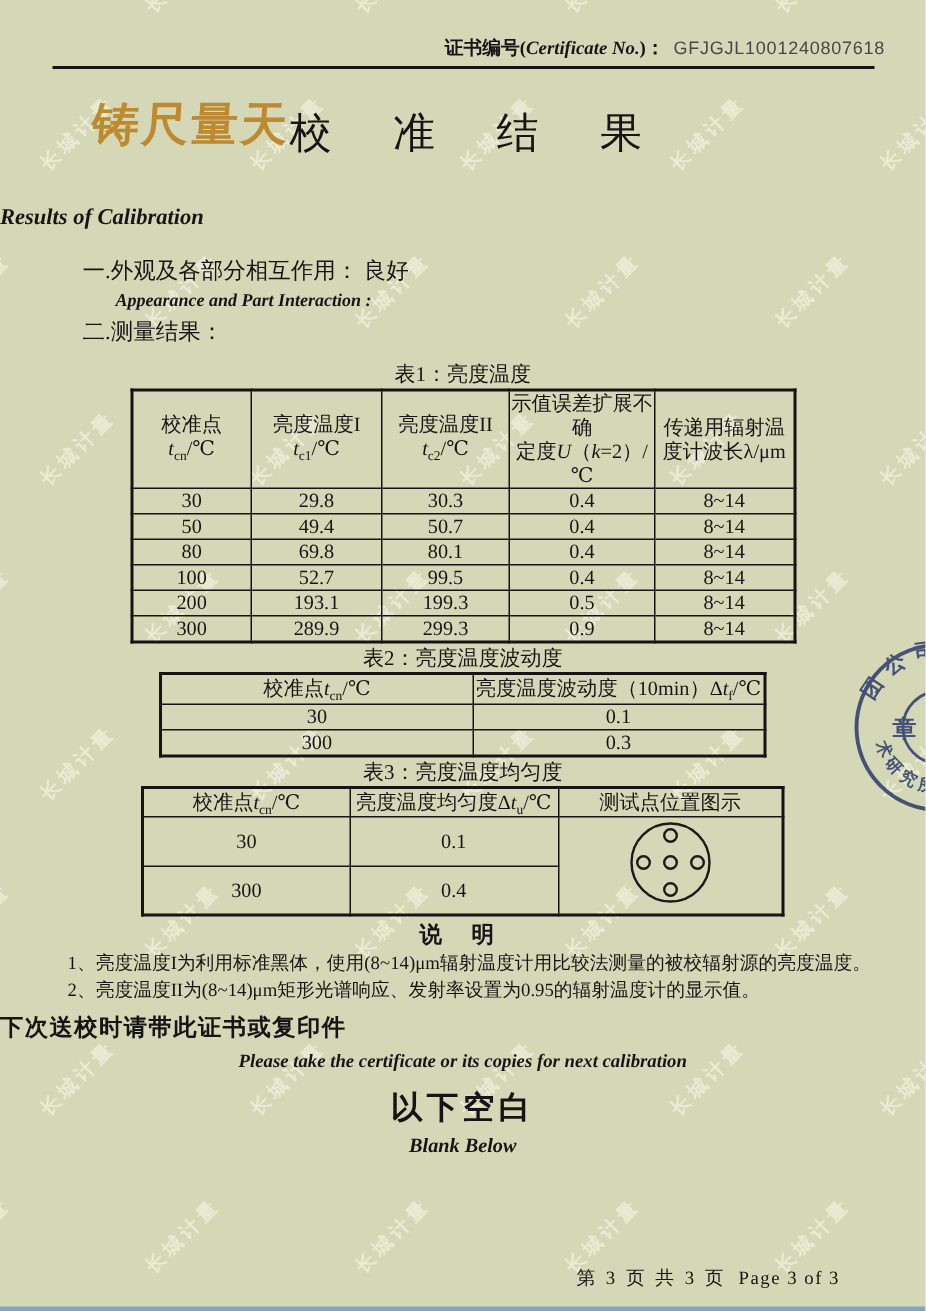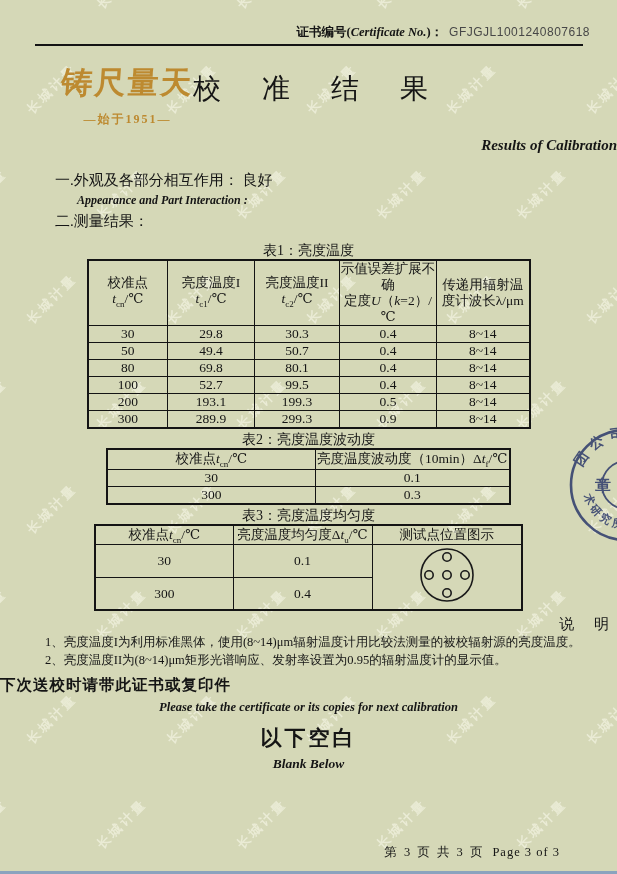--- a/index.html
+++ b/index.html
@@ -17,40 +17,40 @@
   .cert-line .lbl { font-weight:bold; }
   .cert-line .en { font-style:italic; font-weight:bold; }
   .cert-line .val { font-family:"Liberation Sans","DejaVu Sans",sans-serif; font-size:12px; color:#474747; margin-left:6px; letter-spacing:0.5px; }
   .top-rule { position:absolute; top:44px; left:35px; width:548px; height:2px; background:#141414; z-index:1; }
 
   
   .logo { position:absolute; left:60px; top:62px; width:135px; text-align:center; z-index:1; color:#bd8a30; }
   .logo-name { font-size:31px; font-weight:bold; letter-spacing:2px; transform:skewX(-4deg); }
   .logo-since { font-size:12px; font-weight:bold; margin-top:7px; letter-spacing:2px; }
   .title-zh { position:absolute; left:193px; top:70px; font-size:28px; font-weight:normal; letter-spacing:17px; z-index:1; white-space:nowrap; }
-  .title-en { position:absolute; top:137px; left:0; width:100%; text-align:right; font-size:15px; font-weight:bold; font-style:italic; z-index:1; }
+  .title-en { position:absolute; top:137px; left:0; width:100%; text-align:left; font-size:15px; font-weight:bold; font-style:italic; z-index:1; }
 
   
   .sections { position:absolute; top:171px; left:55px; right:35px; z-index:1; }
   .sec-zh { font-size:15px; }
   .sec-en { font-size:12px; font-style:italic; font-weight:bold; margin:3px 0 4px 22px; }
 
   
   .content { position:absolute; top:243px; left:0; width:617px; z-index:1; }
   .tbl-caption { text-align:center; font-size:14px; height:16px; line-height:16px; }
   table { border-collapse:collapse; margin:0 auto; table-layout:fixed; }
   td,th { border:1px solid #141414; text-align:center; vertical-align:middle;
           font-size:13.5px; font-weight:normal; padding:0; overflow:hidden; }
   table { border:2px solid #141414; }
   .t1 { width:442px; } .t1 .hrow th { height:33px; line-height:16px; } .t1 .drow td { height:15.5px; }
   .t2 { width:403px; } .t2 th,.t2 td { height:16px; }
   .t3 { width:427px; } .t3 .hrow th { height:17px; } .t3 .drow td { height:31px; }
   sub { font-size:9px; }
   .it { font-style:italic; }
-  .notes-title { text-align:right; font-size:15px; font-weight:normal; letter-spacing:8px; margin-top:5px; height:17px; line-height:17px; }
+  .notes-title { text-align:center; font-size:15px; font-weight:bold; letter-spacing:8px; margin-top:5px; height:17px; line-height:17px; }
   .note { font-size:12.5px; margin:1px 0 0 45px; height:17px; line-height:17px; }
   .notice-zh { text-align:left; font-size:15.5px; font-weight:bold; margin-top:6px; letter-spacing:1px; }
   .notice-en { text-align:center; font-size:12.5px; font-style:italic; font-weight:bold; margin-top:4px; }
   .blank-zh { text-align:center; font-size:21px; font-weight:bold; margin-top:9px; letter-spacing:3px; }
   .blank-en { text-align:center; font-size:13.5px; font-style:italic; font-weight:bold; margin-top:4px; }
 
   
   .stamp { position:absolute; left:565px; top:424px; z-index:2; opacity:0.85; }
   .stamp text { fill:#2d3a6b; font-weight:bold; }
 
@@ -111,21 +111,20 @@
       <span class="wm" style="left: 510px; top: 815px;">长城计量</span>
     </div>
 
   <div class="cert-line">
     <span class="lbl">证书编号(</span><span class="en">Certificate No.</span><span class="lbl">)：</span><span class="val">GFJGJL1001240807618</span>
   </div>
   <div class="top-rule"></div>
 
   <div class="logo">
     <div class="logo-name">铸尺量天</div>
-    <div class="logo-since">—始于1951—</div>
   </div>
   <div class="title-zh">校 准 结 果</div>
   <div class="title-en">Results of Calibration</div>
 
   <div class="sections">
     <div class="sec-zh">
       <span>一.外观及各部分相互作用：</span>
       <span>良好</span>
     </div>
     <div class="sec-en">Appearance and Part Interaction :</div>

